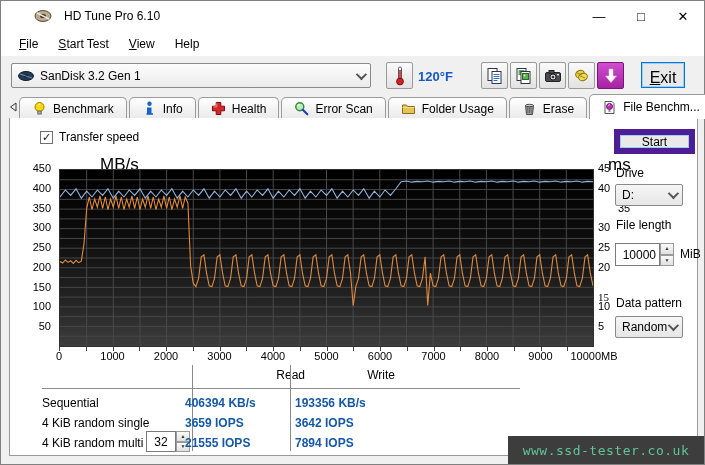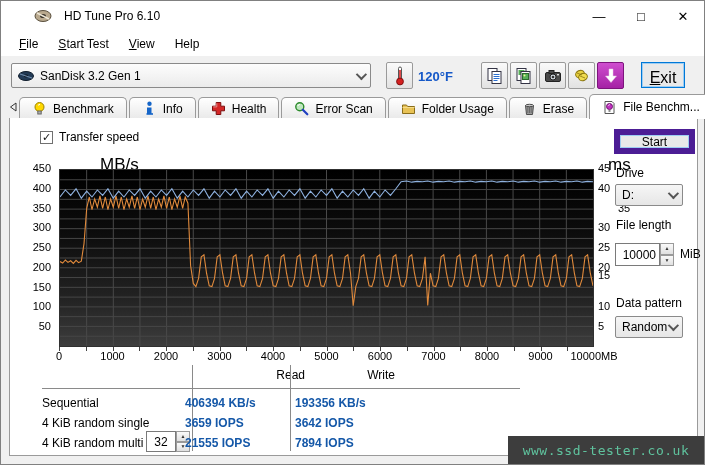--- a/index.html
+++ b/index.html
@@ -307,21 +307,21 @@
         <span class="tick" style="top: 182.444px; left: 0px;">100</span>
         <span class="tick" style="top: 202.222px; left: 0px;">50</span>
       </div>
     <div id="y-right" class="abs">
         <span class="tick" style="top: 44px; left: 0px;">45</span>
         <span class="tick" style="top: 63.7778px; left: 0px;">40</span>
         <span class="tick" style="top: 83.5556px; left: 0px; margin-left: 20px;">35</span>
         <span class="tick" style="top: 103.333px; left: 0px;">30</span>
         <span class="tick" style="top: 123.111px; left: 0px;">25</span>
         <span class="tick" style="top: 142.889px; left: 0px;">20</span>
-        <span class="tick" style="top: 151px; left: 0px;">15</span>
+        <span class="tick" style="top: 173px; left: 0px; font-family: Liberation Serif, serif;">15</span>
         <span class="tick" style="top: 182.444px; left: 0px;">10</span>
         <span class="tick" style="top: 202.222px; left: 0px;">5</span>
       </div>
     <div id="xtick-strip" class="abs"></div>
     <div id="x-ticks" class="abs">
         <span class="tick" style="top: 0px; left: 0px;">0</span>
         <span class="tick" style="top: 0px; left: 53.5px;">1000</span>
         <span class="tick" style="top: 0px; left: 107px;">2000</span>
         <span class="tick" style="top: 0px; left: 160.5px;">3000</span>
         <span class="tick" style="top: 0px; left: 214px;">4000</span>

